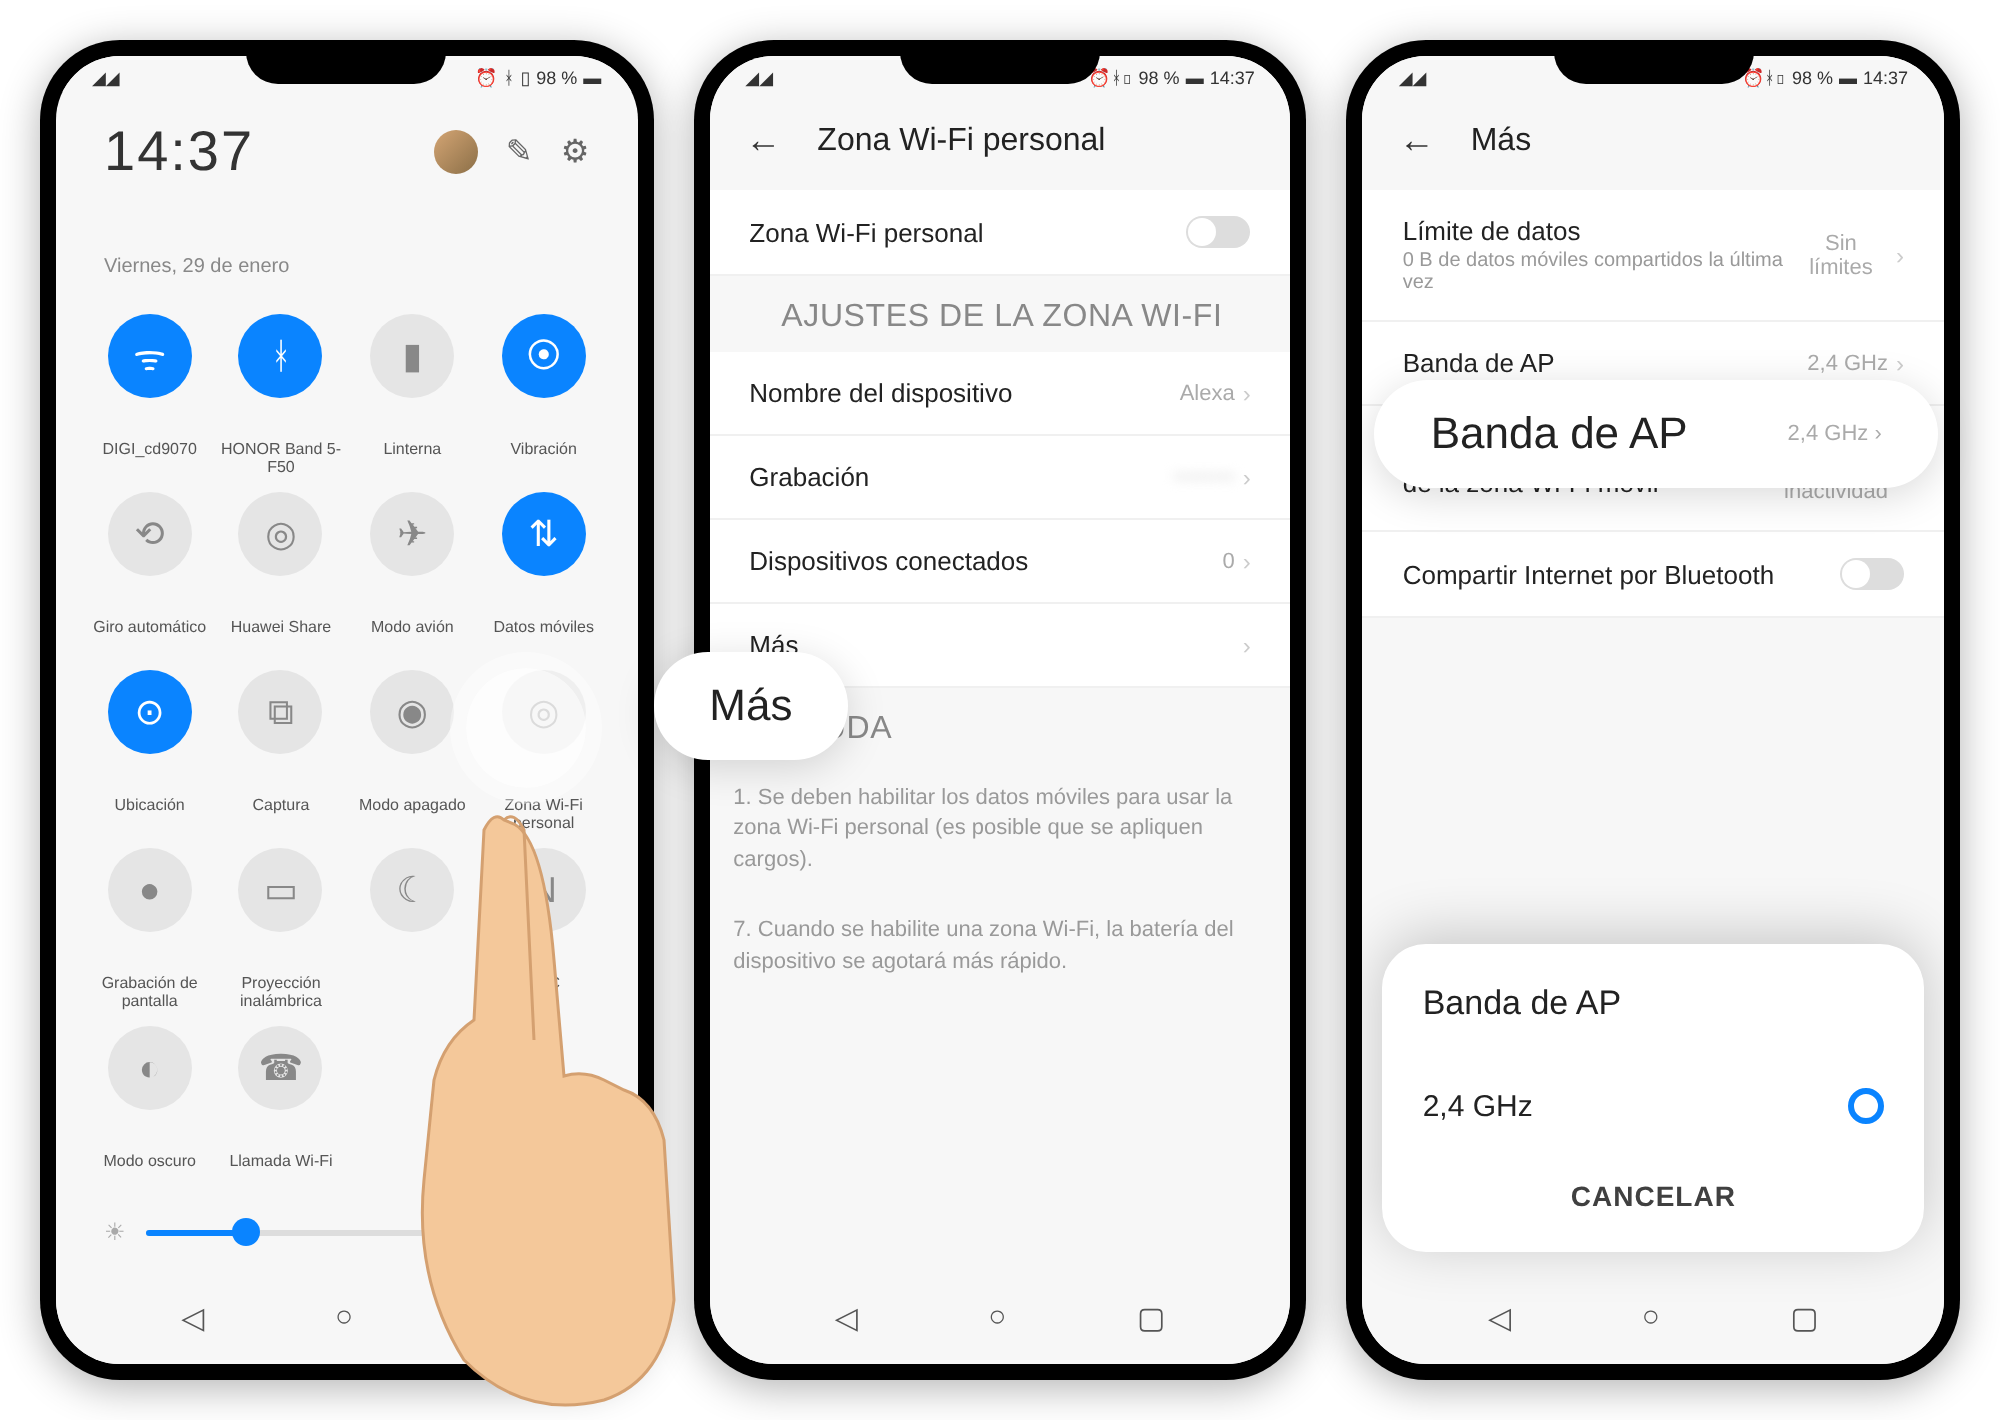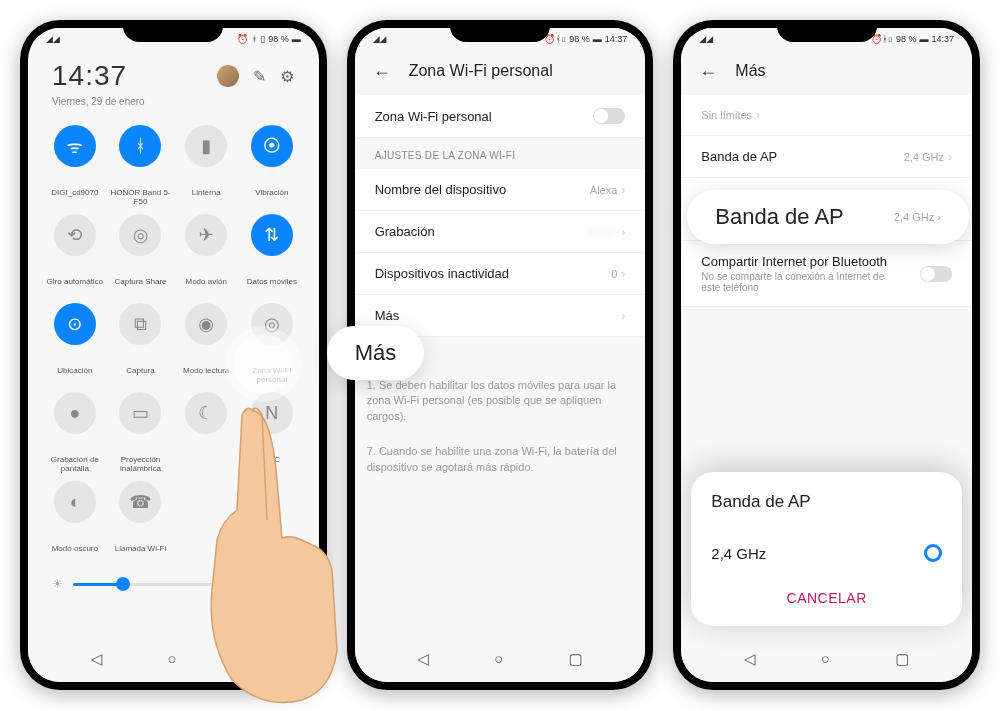--- a/index.html
+++ b/index.html
@@ -44,21 +44,21 @@
 .statusbar-right { display: flex; gap: 3px; align-items: center; }
 
 
 .qs-header {
   display: flex;
   justify-content: space-between;
   padding: 14px 24px 4px;
   align-items: center;
 }
 .qs-time { font-size: 28px; font-weight: 300; color: #333; letter-spacing: 1px; }
-.qs-date { font-size: 10px; color: #888; padding: 0 24px 14px; }
+.qs-date { font-size: 10px; color: #888; padding: 0 24px 14px; margin-top: 32px; }
 .qs-icons-right { display: flex; gap: 14px; align-items: center; }
 .avatar { width: 22px; height: 22px; border-radius: 50%; background: linear-gradient(135deg, #d4a574, #8b6f47); }
 .pencil-icon, .gear-icon { color: #666; font-size: 16px; }
 
 .qs-grid {
   display: grid;
   grid-template-columns: repeat(4, 1fr);
   padding: 4px 16px;
   gap: 8px 4px;
 }
@@ -163,24 +163,25 @@
   align-items: center;
   padding: 13px 20px;
   background: #fff;
   border-bottom: 1px solid #f0f0f0;
 }
 .setting-label { font-size: 13px; color: #222; }
 .setting-value { font-size: 11px; color: #aaa; display: flex; align-items: center; gap: 4px; text-align: center; }
 .setting-sublabel { font-size: 10px; color: #999; margin-top: 2px; }
 .section-header {
   padding: 12px 20px 8px;
-  font-size: 10px;
+  font-size: 16px;
   color: #888;
   background: #f7f7f7;
   letter-spacing: 0.3px;
+  margin-left: 16px;
 }
 .toggle {
   width: 32px;
   height: 16px;
   background: #ddd;
   border-radius: 10px;
   position: relative;
 }
 .toggle::after {
   content: '';
@@ -241,22 +242,22 @@
 .radio.checked { border-color: #0a84ff; position: relative; border-width: 3px; }
 .radio.checked::after {
   content: '';
   position: absolute;
   inset: 3px;
   background: #fff;
   border-radius: 50%;
 }
 .dialog-cancel {
   text-align: center;
-  color: #be185d;
-  font-weight: 400;
+  color: #404040;
+  font-weight: 700;
   font-size: 14px;
   padding-top: 14px;
   letter-spacing: 0.5px;
 }
 </style>
 </head>
 <body>
 
 <div class="phone">
   <div class="notch"></div>
@@ -296,41 +297,41 @@
         <div class="qs-tile">
           <div class="qs-circle active">⦿</div>
           <div class="qs-label">Vibración</div>
         </div>
         <div class="qs-tile">
           <div class="qs-circle">⟲</div>
           <div class="qs-label">Giro automático</div>
         </div>
         <div class="qs-tile">
           <div class="qs-circle">◎</div>
-          <div class="qs-label">Captura Share</div>
+          <div class="qs-label">Huawei Share</div>
         </div>
         <div class="qs-tile">
           <div class="qs-circle">✈</div>
           <div class="qs-label">Modo avión</div>
         </div>
         <div class="qs-tile">
           <div class="qs-circle active">⇅</div>
           <div class="qs-label">Datos móviles</div>
         </div>
         <div class="qs-tile">
           <div class="qs-circle active">⊙</div>
           <div class="qs-label">Ubicación</div>
         </div>
         <div class="qs-tile">
           <div class="qs-circle">⧉</div>
           <div class="qs-label">Captura</div>
         </div>
         <div class="qs-tile">
           <div class="qs-circle">◉</div>
-          <div class="qs-label">Modo lectura</div>
+          <div class="qs-label">Modo apagado</div>
         </div>
         <div class="qs-tile">
           <div class="qs-circle">◎</div>
           <div class="qs-label">Zona Wi-Fi personal</div>
         </div>
         <div class="qs-tile">
           <div class="qs-circle">●</div>
           <div class="qs-label">Grabación de pantalla</div>
         </div>
         <div class="qs-tile">
@@ -404,21 +405,21 @@
         </span>
     </div>
     <div class="setting-row">
       <span class="setting-label">Grabación</span>
       <span class="setting-value">
           <span style="filter:blur(3px);color:#ddd">••••••••</span>
           <span class="chevron">›</span>
         </span>
     </div>
     <div class="setting-row">
-      <span class="setting-label">Dispositivos inactividad</span>
+      <span class="setting-label">Dispositivos conectados</span>
       <span class="setting-value">
           <span>0</span>
           <span class="chevron">›</span>
         </span>
     </div>
     <div class="setting-row">
       <span class="setting-label">Más</span>
       <span class="setting-value">
           <span class="chevron">›</span>
         </span>
@@ -445,20 +446,24 @@
         <span>98 %</span>
         <span>▬</span>
         <span>14:37</span>
       </div>
     </div>
     <div class="settings-header">
       <span class="back-arrow">←</span>
       <span class="settings-title">Más</span>
     </div>
     <div class="setting-row">
+      <div>
+        <div class="setting-label">Límite de datos</div>
+        <div class="setting-sublabel">0 B de datos móviles compartidos la última vez</div>
+      </div>
       <span class="setting-value">
           <span>Sin límites</span>
           <span class="chevron">›</span>
         </span>
     </div>
     <div class="setting-row">
       <span class="setting-label">Banda de AP</span>
       <span class="setting-value">
           <span>2,4 GHz</span>
           <span class="chevron">›</span>
@@ -467,21 +472,20 @@
     <div class="setting-row">
       <span class="setting-label" style="max-width:160px">Temporizador de apagado de la zona Wi-Fi móvil</span>
       <span class="setting-value" style="text-align:right;max-width:70px">
           <span>5 minutos de inactividad</span>
           <span class="chevron">›</span>
         </span>
     </div>
     <div class="setting-row">
       <div style="max-width:200px">
         <div class="setting-label">Compartir Internet por Bluetooth</div>
-        <div class="setting-sublabel">No se comparte la conexión a Internet de este teléfono</div>
       </div>
       <div class="toggle"></div>
     </div>
     <div class="navbar">
       <span>◁</span>
       <span>○</span>
       <span>▢</span>
     </div>
     <div class="dialog">
       <div class="dialog-title">Banda de AP</div>

